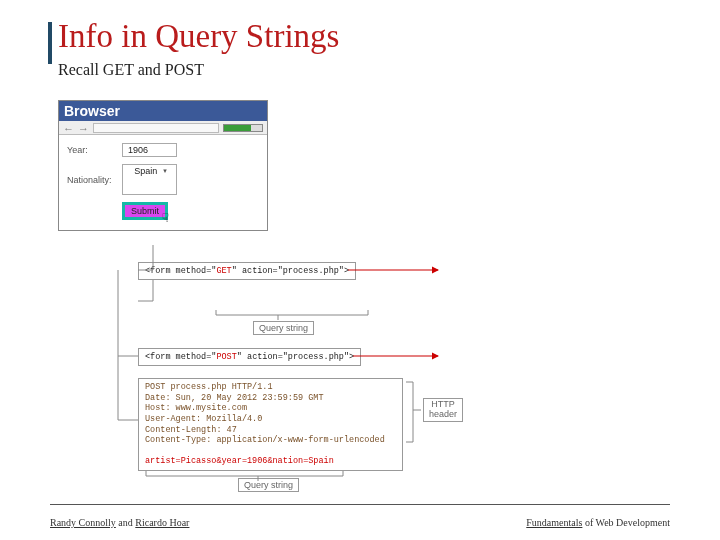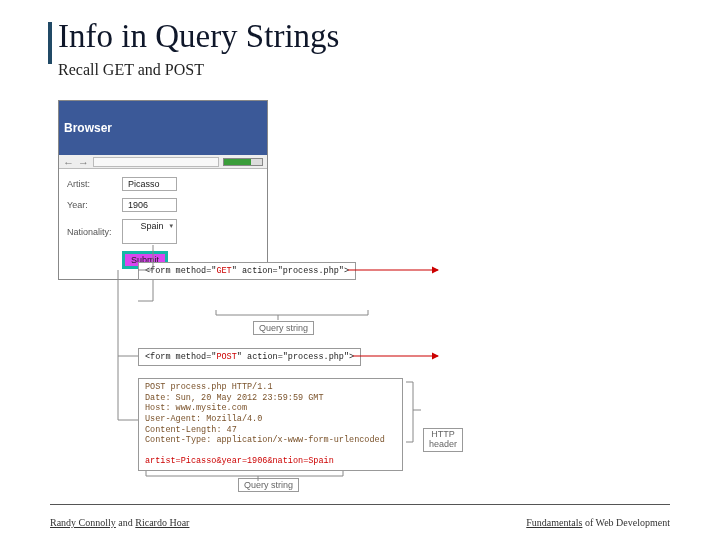--- a/index.html
+++ b/index.html
@@ -22,21 +22,21 @@
     left: 48px;
     top: 22px;
     width: 4px;
     height: 42px;
     background: #214a66;
   }
   .title {
     font-size: 33px;
     font-weight: normal;
     margin: 0 0 6px 0;
-    color: #0f172a;
+    color: #b91c1c;
   }
   .subtitle {
     font-size: 16px;
     margin: 0 0 10px 0;
     color: #222;
   }
   .diagram {
     position: absolute;
     left: 58px;
     top: 100px;
@@ -47,22 +47,22 @@
     width: 210px;
     border: 1px solid #888;
     font-family: Arial, sans-serif;
     font-size: 9px;
     background: #fff;
     position: relative;
   }
   .browser-bar {
     background: #3b5998;
     color: #fff;
-    padding: 20px 5px;
-    font-size: 12px;
+    padding: 2px 5px;
+    font-size: 14px;
     font-weight: bold;
   }
   .browser-nav {
     background: #eee;
     padding: 1px 4px;
     display: flex;
     align-items: center;
     gap: 4px;
     border-bottom: 1px solid #bbb;
   }
@@ -97,26 +97,26 @@
   }
   .form-row .value-box {
     border: 1px solid #aaa;
     padding: 1px 5px;
     min-width: 55px;
     background: #fff;
     font-size: 9px;
   }
   .form-row .select-box {
     border: 1px solid #aaa;
-    padding: 1px 3px 12px 5px;
+    padding: 1px 3px 18px 5px;
     min-width: 55px;
     background: #fff;
     font-size: 9px;
     display: flex;
-    justify-content: flex-end;
+    justify-content: center;
     align-items: center;
   }
   .caret { font-size: 7px; color: #555; margin-left: 6px; }
   .submit-btn {
     margin-left: 55px;
     border: 3px solid #14b8a6;
     background: #d946ef;
     padding: 1px 6px;
     font-size: 9px;
     display: inline-block;
@@ -187,24 +187,20 @@
 
     <div class="browser">
       <div class="browser-bar">Browser</div>
       <div class="browser-nav">
         <span class="nav-arrow">←</span>
         <span class="nav-arrow">→</span>
         <div class="url-bar"></div>
         <div class="progress"></div>
       </div>
       <div class="form-body">
-        <div class="form-row">
-          <label>Artist:</label>
-          <div class="value-box">Picasso</div>
-        </div>
         <div class="form-row">
           <label>Year:</label>
           <div class="value-box">1906</div>
         </div>
         <div class="form-row">
           <label>Nationality:</label>
           <div class="select-box">
             <span>Spain</span>
             <span class="caret">▾</span>
           </div>
@@ -230,21 +226,21 @@
     <div class="code-box" style="left:80px; top:278px; white-space:normal; line-height:1.25; width:265px;">
       <span class="brown">POST process.php HTTP/1.1</span><br>
       <span class="brown">Date: Sun, 20 May 2012 23:59:59 GMT</span><br>
       <span class="brown">Host: www.mysite.com</span><br>
       <span class="brown">User-Agent: Mozilla/4.0</span><br>
       <span class="brown">Content-Length: 47</span><br>
       <span class="brown">Content-Type: application/x-www-form-urlencoded</span><br><br>
       <span class="red">artist=Picasso&amp;year=1906&amp;nation=Spain</span>
     </div>
 
-    <div class="label-box" style="left:365px; top:298px; white-space:pre; text-align:center; line-height:1.1;margin-top:30px;">HTTP
+    <div class="label-box" style="left:365px; top:298px; white-space:pre; text-align:center; line-height:1.1;">HTTP
 header</div>
 
     <div class="label-box" style="left:180px; top:378px;">Query string</div>
 
     <svg class="arrows">
       <defs>
         <marker id="ah" markerWidth="6" markerHeight="6" refX="5" refY="3" orient="auto">
           <path d="M0,0 L6,3 L0,6 Z" fill="#c00"></path>
         </marker>
       </defs>

